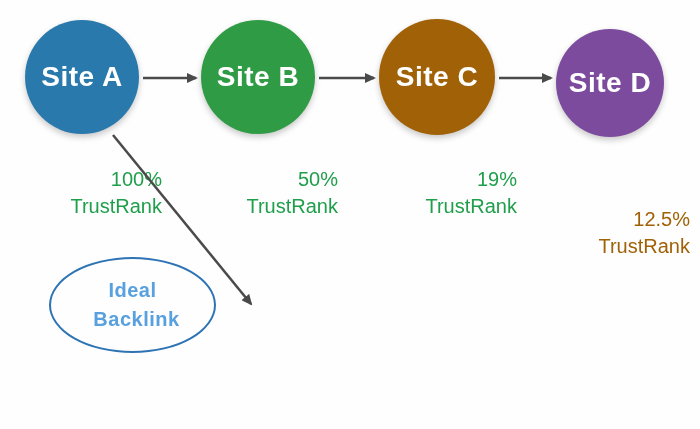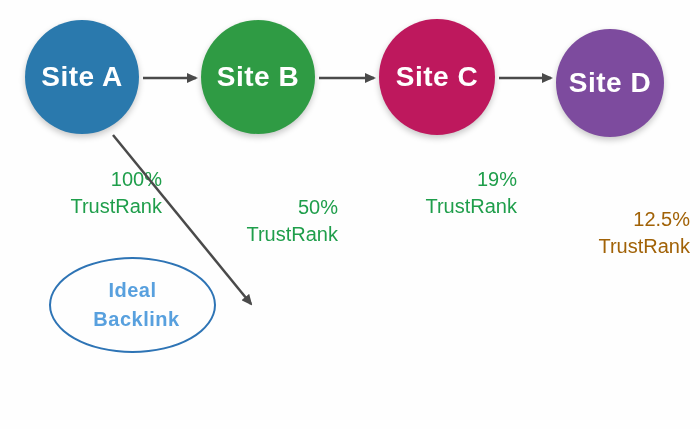--- a/index.html
+++ b/index.html
@@ -38,21 +38,21 @@
   .trust-label {
     position: absolute;
     top: 166px;
     width: 160px;
     text-align: right;
     font-size: 20px;
     line-height: 27px;
     z-index: 1;
   }
   .trust-a { left: 2px;   }
-  .trust-b { left: 178px; margin-top: 28px; }
+  .trust-b { left: 178px; }
   .trust-c { left: 357px; }
   .trust-d { left: 530px; }
 
   .ideal-ellipse {
     position: absolute;
     left: 49px; top: 257px;
     width: 163px; height: 92px;
     border: 2px solid #2e74b5;
     border-radius: 50%;
     display: flex;
@@ -100,21 +100,21 @@
     <line x1="499" y1="78" x2="551" y2="78" stroke-width="2.5" marker-end="url(#ah)" style="stroke: rgb(74, 74, 74);"></line>
     <line x1="113" y1="135" x2="251" y2="304" stroke-width="2.5" marker-end="url(#ah)" style="stroke: rgb(74, 74, 74);"></line>
   </svg>
 
   <div class="node node-a" style="background: rgb(42, 121, 173);">
     <span>Site A</span>
   </div>
   <div class="node node-b" style="background: rgb(47, 155, 68);">
     <span>Site B</span>
   </div>
-  <div class="node node-c" style="background: #be185d;">
+  <div class="node node-c" style="background: #a16207;">
     <span>Site C</span>
   </div>
   <div class="node node-d" style="background: rgb(125, 75, 158);">
     <span>Site D</span>
   </div>
 
   <div class="trust-label trust-a" style="color: rgb(31, 158, 75);">
     <div>100%</div>
     <div>TrustRank</div>
   </div>

